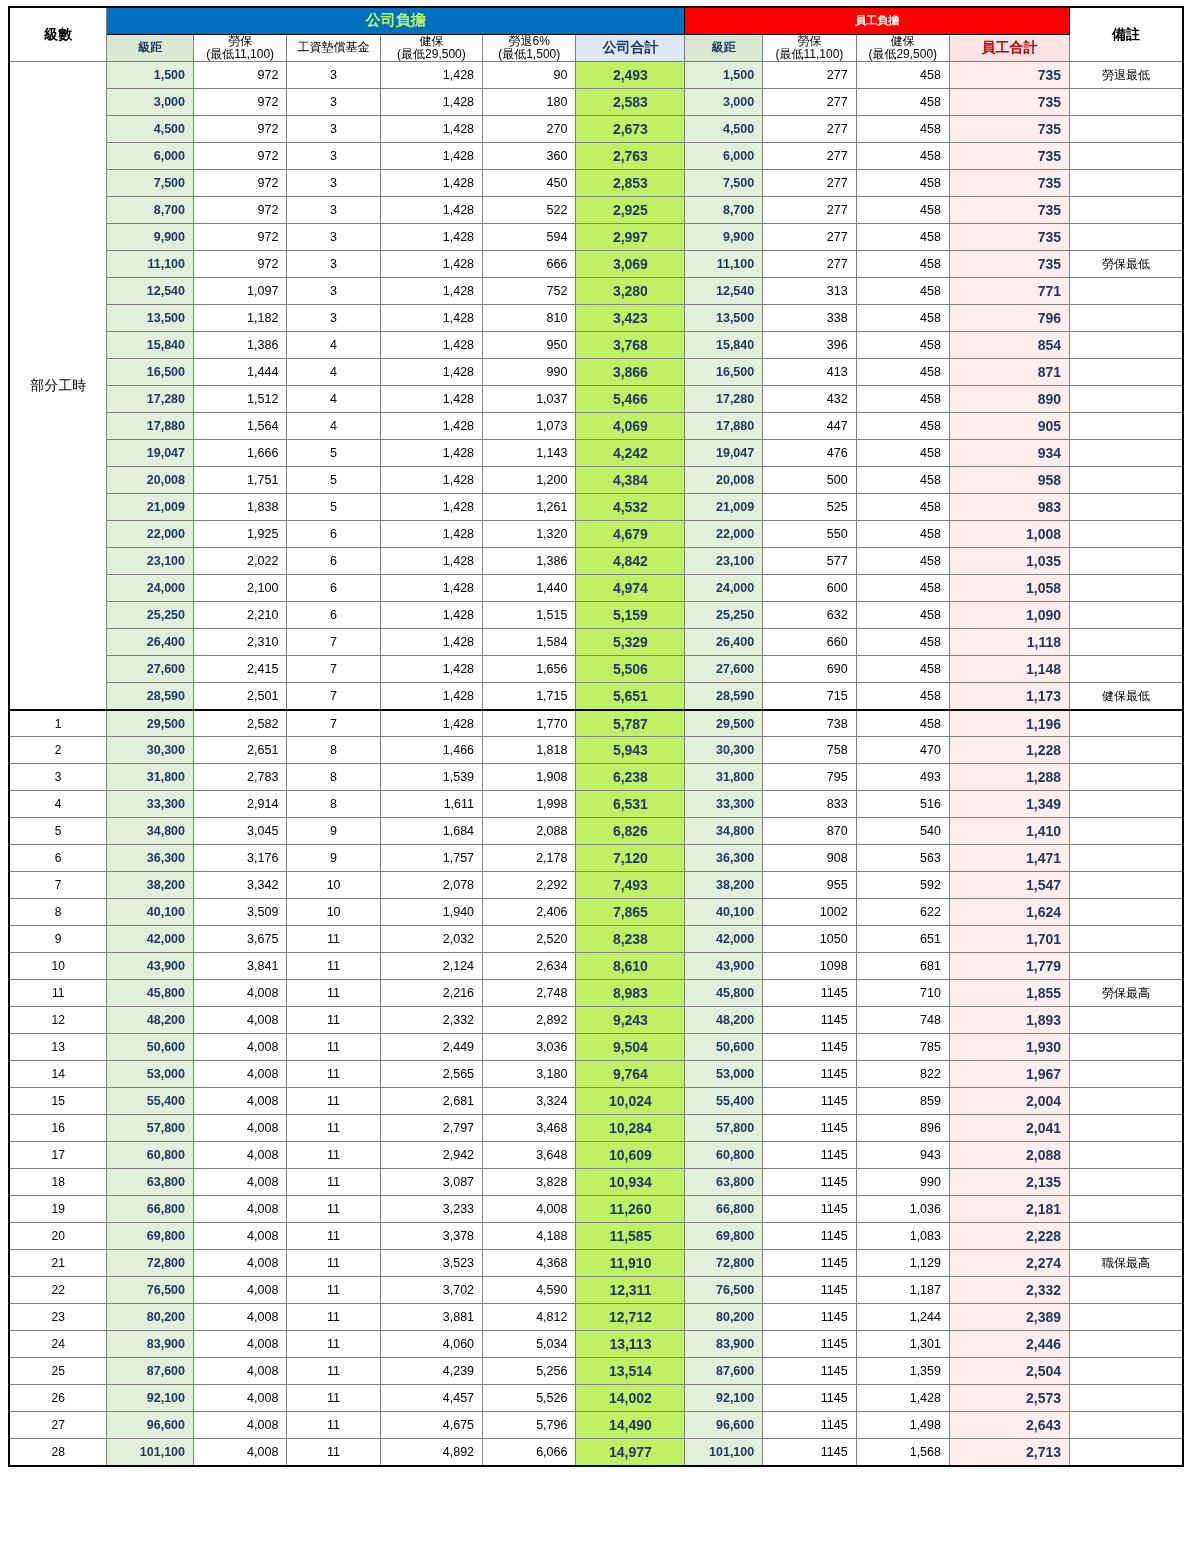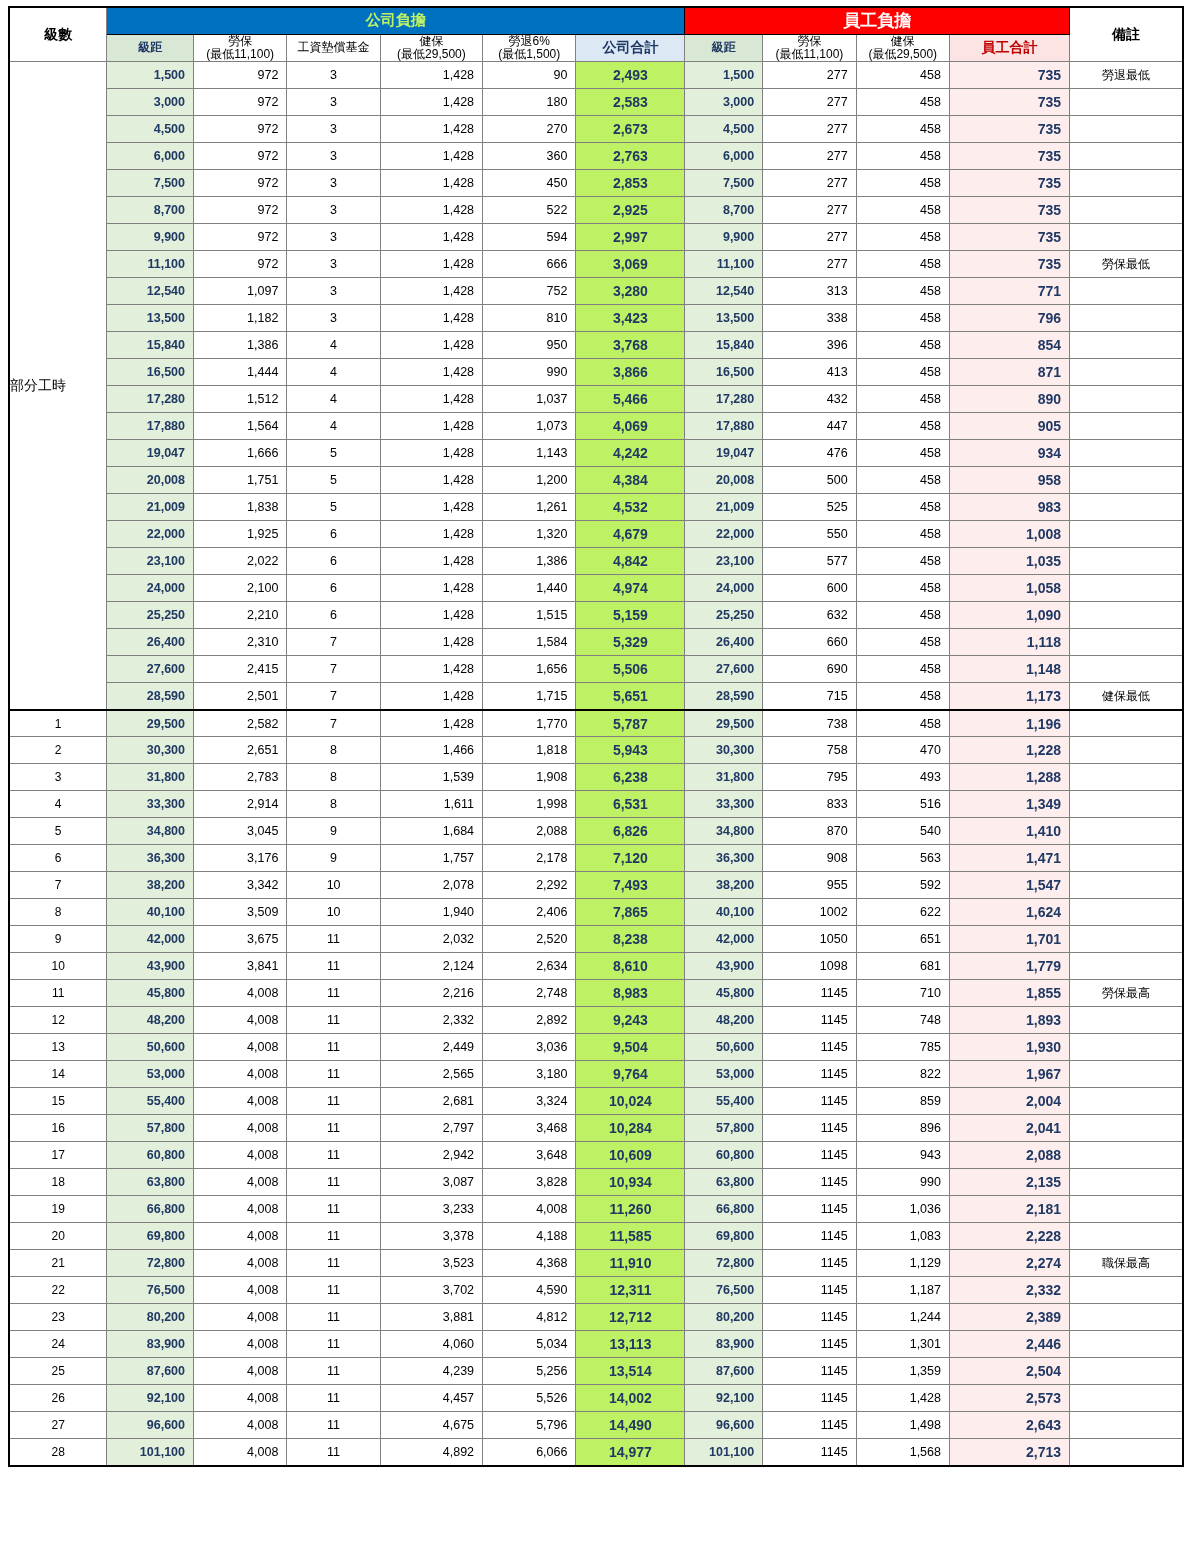--- a/index.html
+++ b/index.html
@@ -1,37 +1,37 @@
 <!DOCTYPE html>
 <html><head>
 <meta charset="utf-8">
 <style>
   html,body{margin:0;padding:0;background:#fff;}
   body{font-family:"Liberation Sans","DejaVu Sans",sans-serif;}
   #sheet{width:1192px;height:1541px;position:relative;box-sizing:border-box;padding:6px 8px 0 8px;}
   table{border-collapse:collapse;width:1176px;table-layout:fixed;}
   td,th{border:1px solid #808080;font-size:12.5px;padding:0;height:27px;box-sizing:border-box;}
   .hdr-company{background:#0070C0;color:#bef264;font-weight:bold;font-size:15px;text-align:center;border:1px solid #000;}
-  .hdr-employee{background:#FF0000;color:#fff;font-weight:bold;font-size:17px;text-align:center;border:1px solid #000;}
+  .hdr-employee{background:#FF0000;color:#fff;font-weight:bold;font-size:11px;text-align:center;border:1px solid #000;}
   .hdr-level{background:#fff;color:#000;font-weight:bold;font-size:14px;text-align:center;vertical-align:middle;}
   .hdr-remark{background:#fff;color:#000;font-weight:bold;font-size:14px;text-align:center;vertical-align:middle;}
   .sub{font-size:12px;text-align:center;vertical-align:middle;line-height:1.12;}
   .sub small{font-size:12px;display:block;}
   .sub-green{background:#D9E8D4;font-weight:bold;color:#1F3864;}
   .sub-plain{background:#fff;color:#000;}
   .sub-blue{background:#DCE9F5;font-weight:bold;color:#1F3864;font-size:14px;}
   .sub-red{background:#FCE4E4;font-weight:bold;color:#C00000;font-size:14px;margin-left:12px;}
   .c-green{background:#E2EFDA;font-weight:bold;color:#1F3864;text-align:right;padding-right:8px;}
   .c-num{background:#fff;color:#000;text-align:right;padding-right:8px;}
   .c-mid{background:#fff;color:#000;text-align:center;}
   .c-blue{background:#bef264;font-weight:bold;color:#1F3864;text-align:center;padding-right:0;font-size:14px;}
   .c-red{background:#FDEDED;font-weight:bold;color:#1F3864;text-align:right;padding-right:8px;font-size:14px;}
   .c-lvl{background:#fff;color:#000;text-align:center;font-size:12px;}
   .c-remark{background:#fff;color:#000;text-align:center;font-size:12px;}
-  .rowhead{background:#fff;color:#000;text-align:left;vertical-align:middle;font-size:14px;}
+  .rowhead{background:#fff;color:#000;text-align:center;vertical-align:middle;font-size:14px;}
   .thick-l{border-left:2px solid #000;}
   .thick-r{border-right:2px solid #000;}
   .thick-t{border-top:2px solid #000;}
   .thick-b{border-bottom:2px solid #000;}
 </style>
 </head>
 <body>
 
 <div id="sheet">
   <table>

